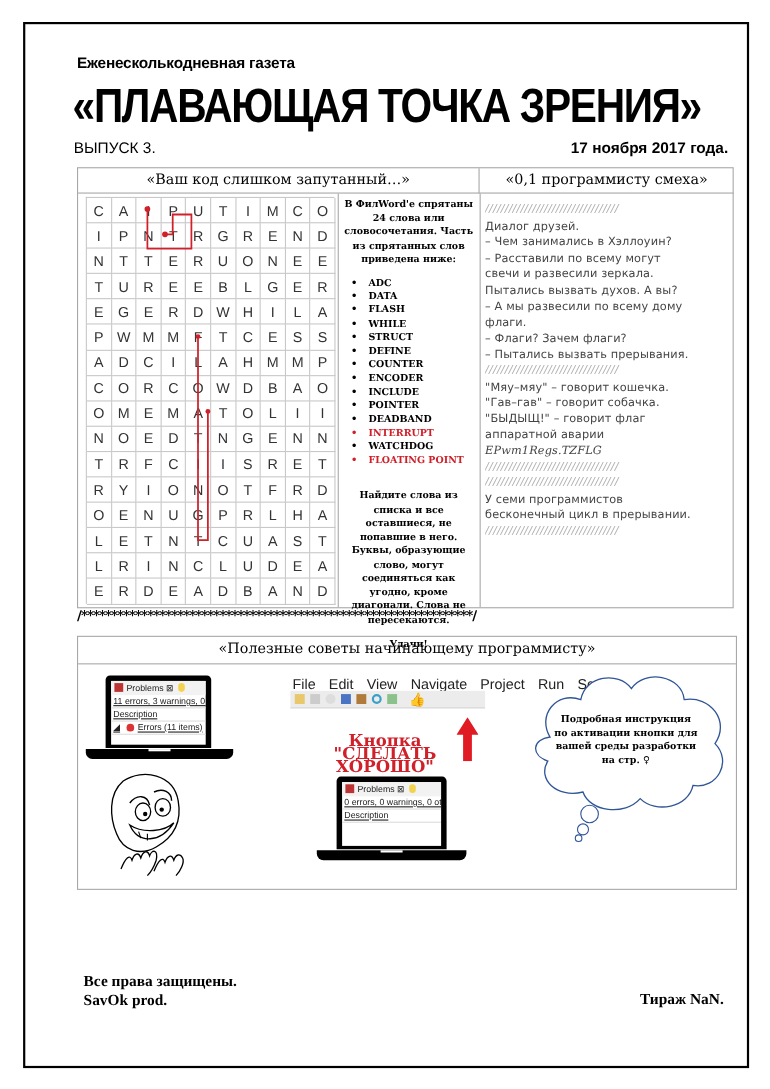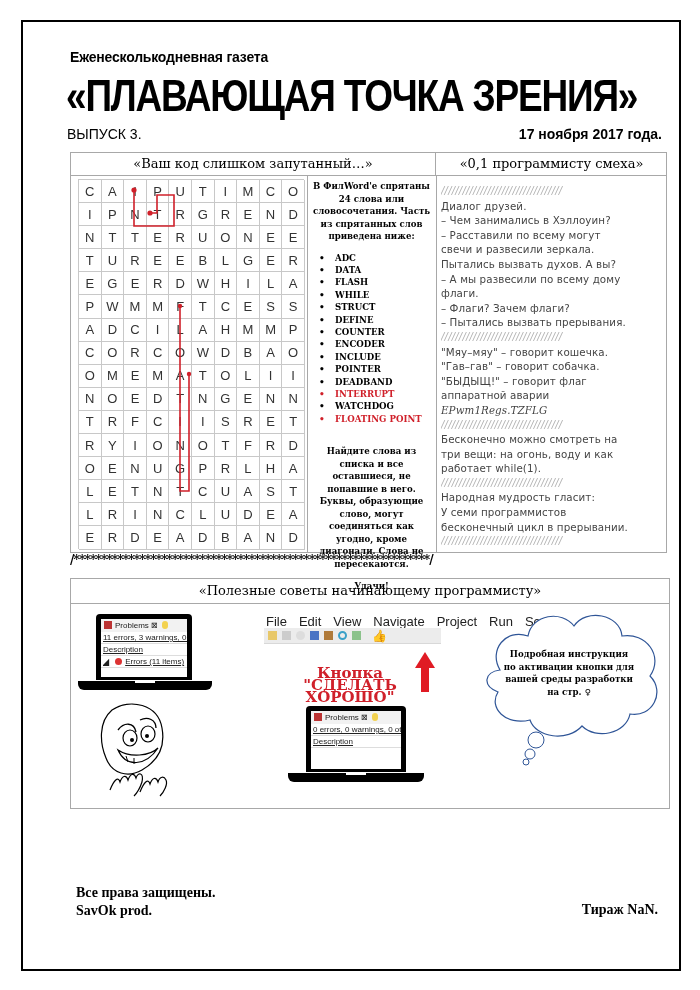--- a/index.html
+++ b/index.html
@@ -373,28 +373,22 @@
       </div>
     <div class="slashes">//////////////////////////////////</div>
     <div id="joke2">
         <div>"Мяу–мяу" – говорит кошечка.</div>
         <div>"Гав–гав" – говорит собачка.</div>
         <div>"БЫДЫЩ!" – говорит флаг</div>
         <div>аппаратной аварии</div>
       </div>
     <div class="ital">EPwm1Regs.TZFLG</div>
     <div class="slashes">//////////////////////////////////</div>
-    <div id="joke3">
-        <div>Бесконечно можно смотреть на</div>
-        <div>три вещи: на огонь, воду и как</div>
-        <div>работает while(1).</div>
-      </div>
     <div class="slashes">//////////////////////////////////</div>
     <div id="joke4">
-        <div>Народная мудрость гласит:</div>
         <div>У семи программистов</div>
         <div>бесконечный цикл в прерывании.</div>
       </div>
     <div class="slashes">//////////////////////////////////</div>
   </div>
 </div>
 
 <div class="stars">/*****************************************************************/</div>
 
 <div class="tips-box">

